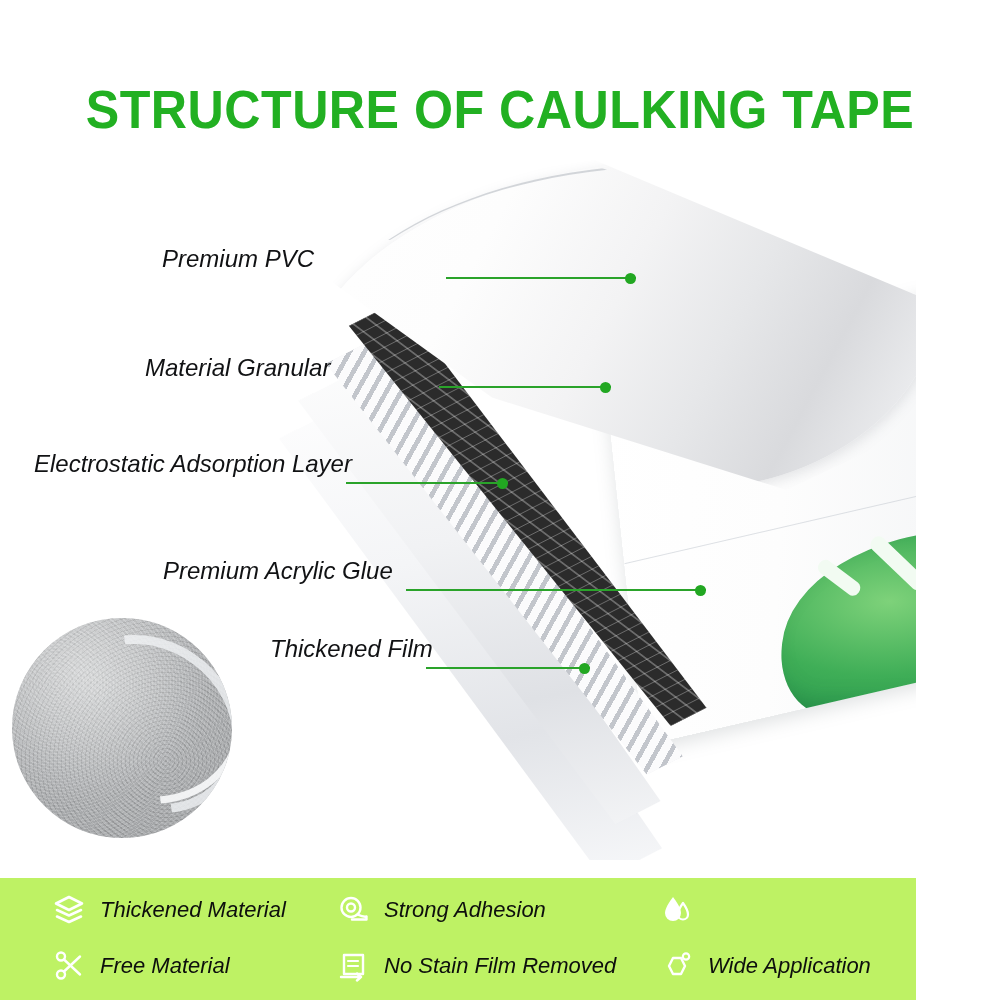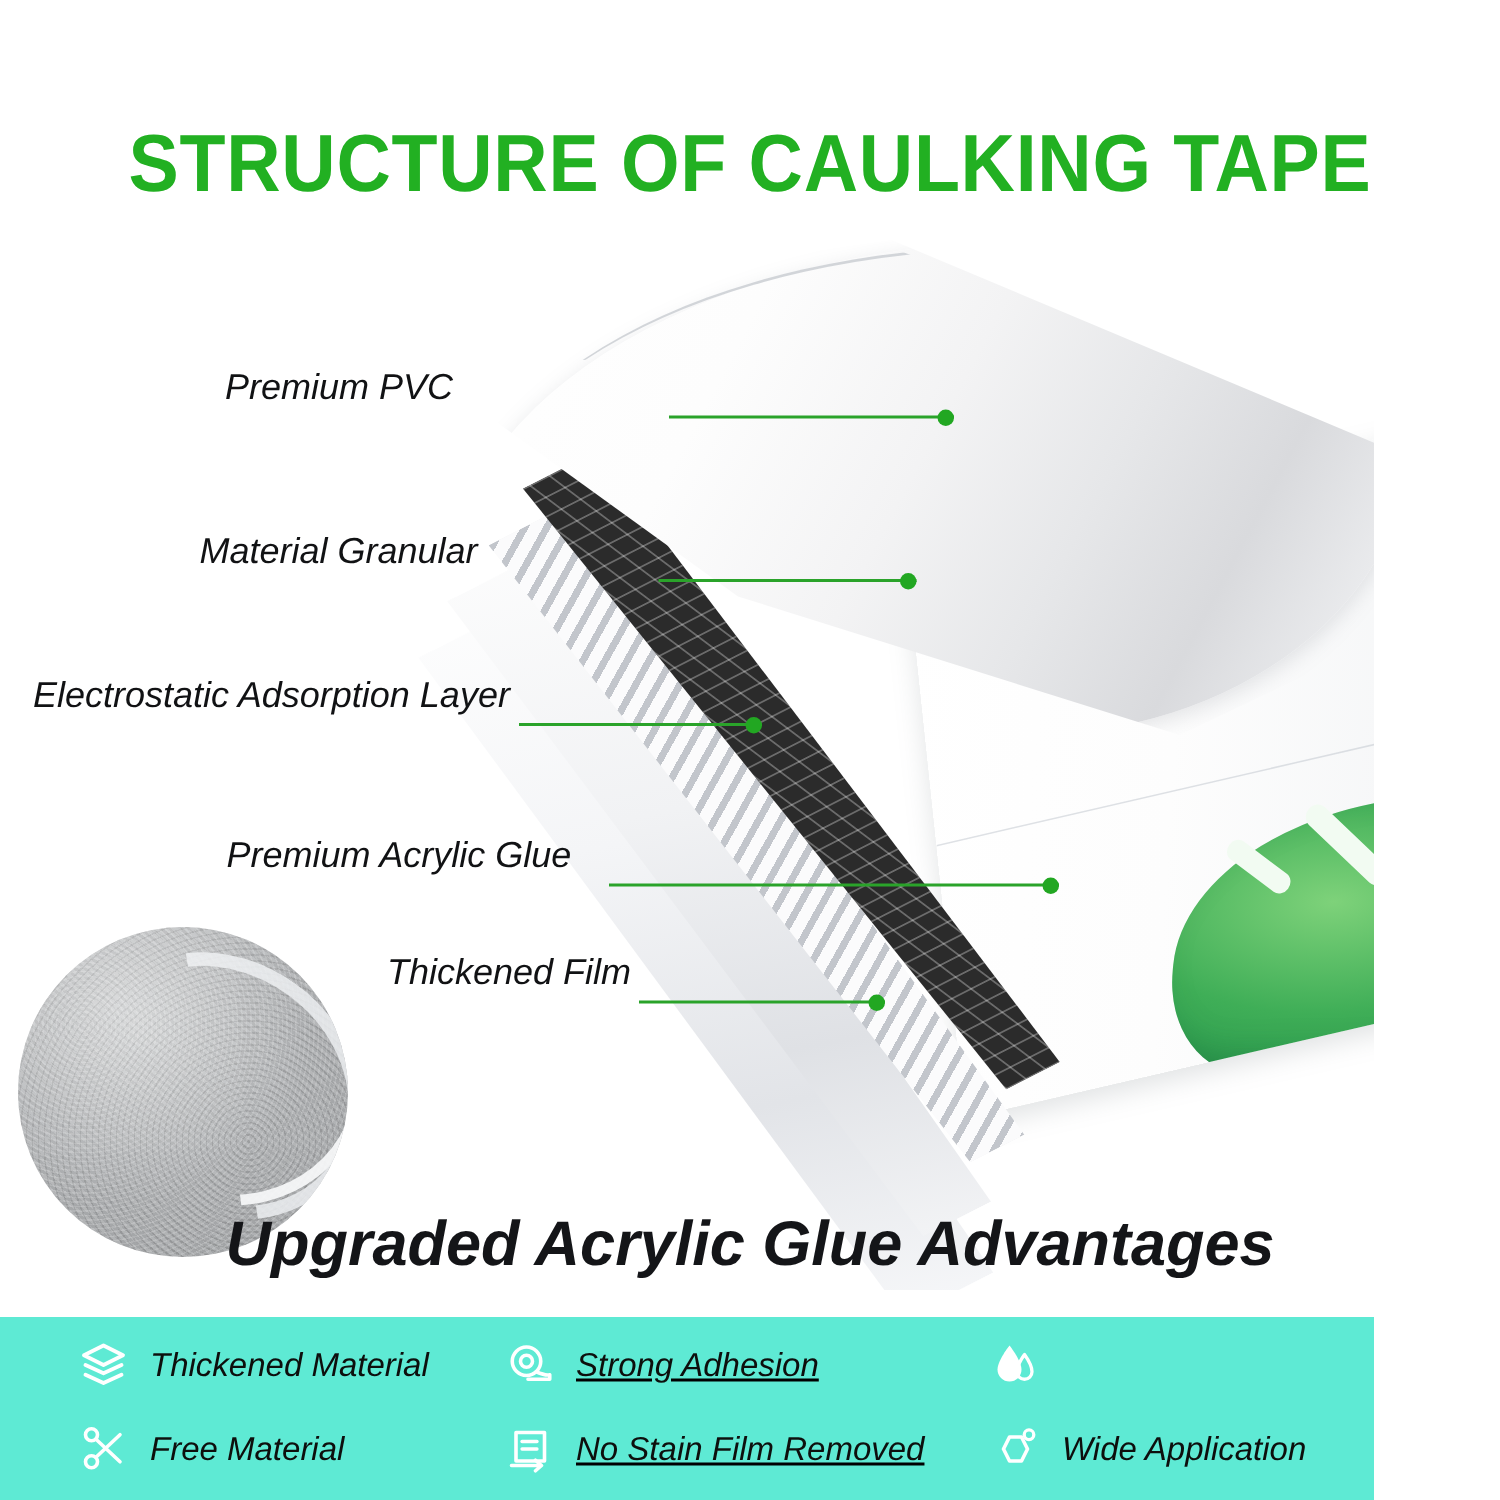--- a/index.html
+++ b/index.html
@@ -212,21 +212,21 @@
 
   
   .callout {
     position: absolute;
     height: 0;
   }
 
   .callout .lbl {
     position: absolute;
     bottom: 6px;
-    left: 0;
+    left: 12px;
     font-family: "Liberation Sans", sans-serif;
     font-style: italic;
     font-size: 24px;
     color: #111214;
     white-space: nowrap;
     line-height: 1;
   }
 
   .callout .leader {
     position: absolute;
@@ -309,35 +309,35 @@
     z-index: 6;
   }
 
   
   #feature-bar {
     position: absolute;
     left: 0;
     top: 878px;
     width: 1000px;
     height: 122px;
-    background: #5eead4;
+    background: #bef264;
     display: grid;
     grid-template-columns: 320px 340px 340px;
     grid-template-rows: 1fr 1fr;
     align-items: center;
     padding: 4px 0 6px 0;
   }
 
   .feature {
     display: flex;
     align-items: center;
     gap: 14px;
     padding-left: 52px;
   }
-  .feature.col2 { padding-left: 16px; text-decoration: underline; }
+  .feature.col2 { padding-left: 16px; }
   .feature.col3 { padding-left: 0px; }
 
   .feature .ficon {
     width: 34px;
     height: 34px;
     flex: 0 0 34px;
     display: flex;
     align-items: center;
     justify-content: center;
   }
@@ -430,21 +430,20 @@
     <span class="dot" style="left:321px;"></span>
   </div>
 
   <div id="photo-inset">
     <div class="grain"></div>
     <div class="strip s1"></div>
     <div class="strip s2"></div>
     <div class="sheen"></div>
   </div>
 
-  <div id="subheading">Upgraded Acrylic Glue Advantages</div>
 
   <div id="bar-topline"></div>
 
   <div id="feature-bar">
 
     <div class="feature col1">
       <span class="ficon">
         <svg width="32" height="32" viewBox="0 0 32 32">
           <path d="M16 3 L29 9.5 L16 16 L3 9.5 Z" fill="none" stroke="#ffffff" stroke-width="2.6" stroke-linejoin="round"></path>
           <path d="M4 16 L16 21.5 L28 16" fill="none" stroke="#ffffff" stroke-width="2.6" stroke-linecap="round" stroke-linejoin="round"></path>

